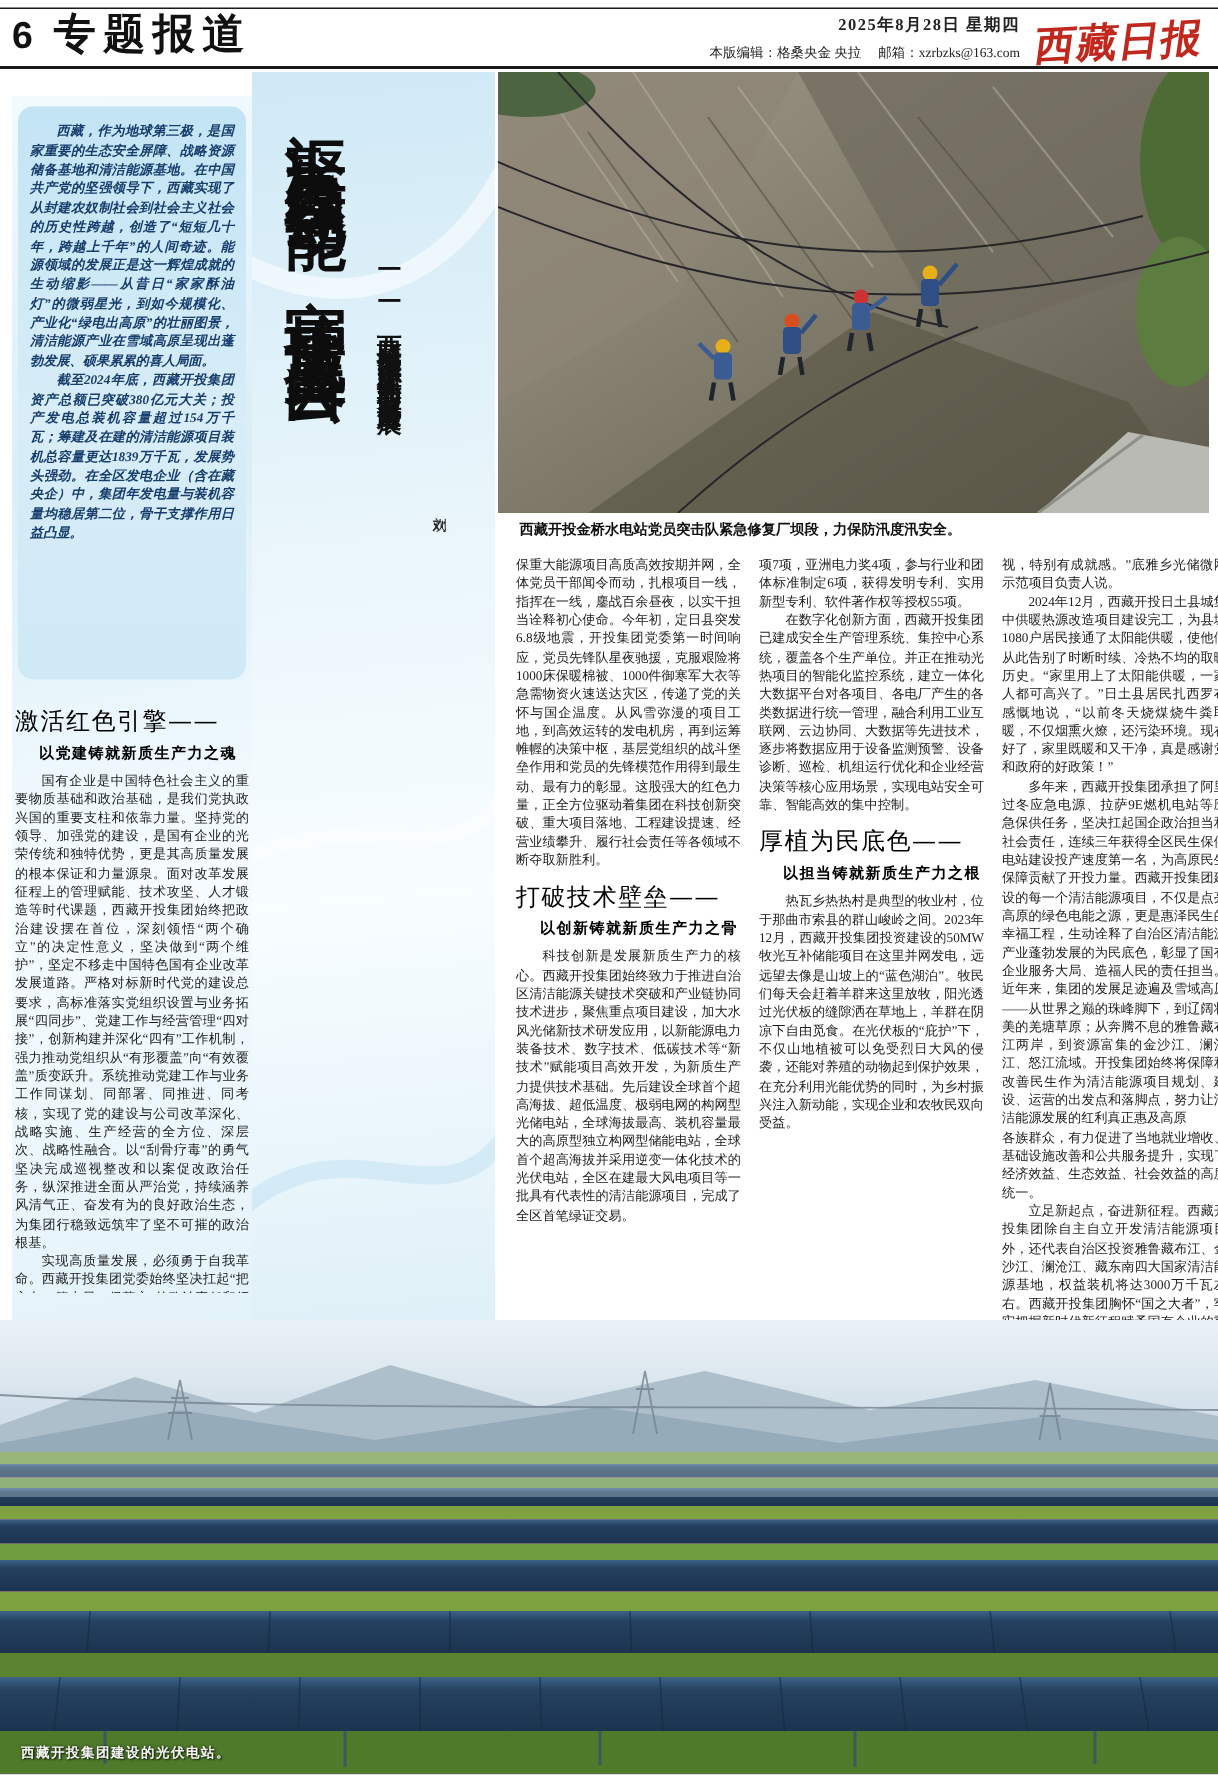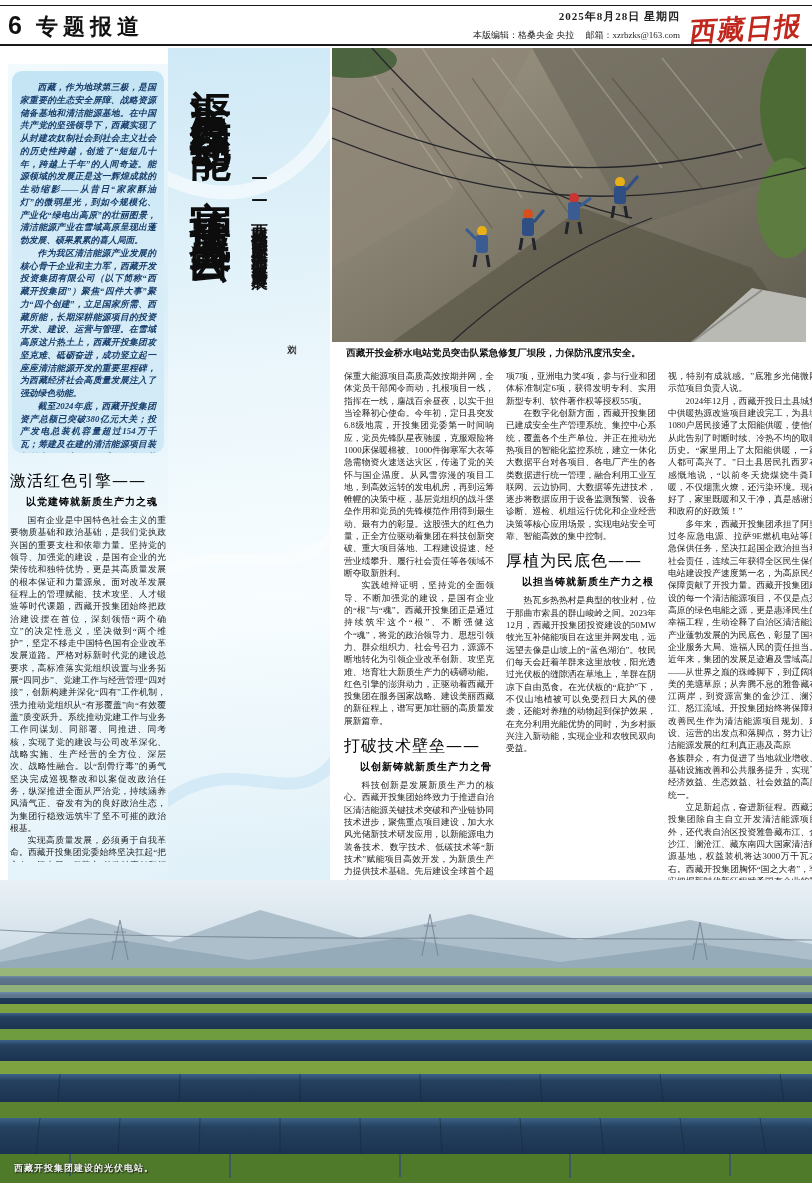--- a/index.html
+++ b/index.html
@@ -4,21 +4,21 @@
 <style>
   * { margin:0; padding:0; box-sizing:border-box; }
   html,body { width:812px; height:1183px; background:#ffffff; font-family:"Liberation Serif", serif; overflow:hidden; }
   .page { position:relative; width:812px; height:1183px; background:#fff; }
 
   
   .toprule { position:absolute; left:0; top:5px; width:812px; height:1px; background:#1a1a1a; }
   .header { position:absolute; left:8px; top:8px; width:796px; height:34px; display:flex; justify-content:space-between; align-items:flex-end; }
   .hleft { display:flex; align-items:baseline; gap:14px; font-family:"Liberation Sans", sans-serif; }
   .pagenum { font-size:25px; font-weight:bold; color:#111; }
-  .secname { font-size:22px; font-weight:bold; letter-spacing:5px; color:#111; }
+  .secname { font-size:28px; font-weight:bold; letter-spacing:5px; color:#111; }
   .hright { display:flex; align-items:flex-end; gap:10px; }
   .hmeta { text-align:right; }
   .hdate { font-size:11px; font-weight:bold; color:#222; letter-spacing:1px; }
   .heditor { font-size:9px; color:#222; margin-top:5px; }
   .masthead { font-size:27px; font-weight:bold; color:#c0271d; font-family:"DejaVu Serif", serif; transform:skew(-8deg,-3deg); letter-spacing:1px; line-height:1; padding-right:2px; }
   .headrule { position:absolute; left:0; top:44px; width:812px; height:2px; background:#1a1a1a; }
 
   
   .left-strip { position:absolute; left:8px; top:48px; width:160px; height:832px;
     background:linear-gradient(170deg,#f2fafd 0%,#d9eef8 30%,#f6fcfe 62%,#e2f2fa 100%);margin-top:16px; }
@@ -82,21 +82,20 @@
       </div>
       <div class="masthead">西藏日报</div>
     </div>
   </div>
 
   <div class="headrule"></div>
 
   <div class="left-strip">
     <div class="intro-box">
         <p class="body-p">西藏，作为地球第三极，是国家重要的生态安全屏障、战略资源储备基地和清洁能源基地。在中国共产党的坚强领导下，西藏实现了从封建农奴制社会到社会主义社会的历史性跨越，创造了“短短几十年，跨越上千年”的人间奇迹。能源领域的发展正是这一辉煌成就的生动缩影——从昔日“家家酥油灯”的微弱星光，到如今规模化、产业化“绿电出高原”的壮丽图景，清洁能源产业在雪域高原呈现出蓬勃发展、硕果累累的喜人局面。</p>
-        <p class="body-p">作为我区清洁能源产业发展的核心骨干企业和主力军，西藏开发投资集团有限公司（以下简称“西藏开投集团”）聚焦“四件大事”聚力“四个创建”，立足国家所需、西藏所能，长期深耕能源项目的投资开发、建设、运营与管理。在雪域高原这片热土上，西藏开投集团攻坚克难、砥砺奋进，成功竖立起一座座清洁能源开发的重要里程碑，为西藏经济社会高质量发展注入了强劲绿色动能。</p>
         <p class="body-p">截至2024年底，西藏开投集团资产总额已突破380亿元大关；投产发电总装机容量超过154万千瓦；筹建及在建的清洁能源项目装机总容量更达1839万千瓦，发展势头强劲。在全区发电企业（含在藏央企）中，集团年发电量与装机容量均稳居第二位，骨干支撑作用日益凸显。</p>
       </div>
     <div class="left-lower">
         <div class="sec-h">
           <div class="sec-h1">激活红色引擎——</div>
           <div class="sec-h2">以党建铸就新质生产力之魂</div>
         </div>
         <p class="body-p">国有企业是中国特色社会主义的重要物质基础和政治基础，是我们党执政兴国的重要支柱和依靠力量。坚持党的领导、加强党的建设，是国有企业的光荣传统和独特优势，更是其高质量发展的根本保证和力量源泉。面对改革发展征程上的管理赋能、技术攻坚、人才锻造等时代课题，西藏开投集团始终把政治建设摆在首位，深刻领悟“两个确立”的决定性意义，坚决做到“两个维护”，坚定不移走中国特色国有企业改革发展道路。严格对标新时代党的建设总要求，高标准落实党组织设置与业务拓展“四同步”、党建工作与经营管理“四对接”，创新构建并深化“四有”工作机制，强力推动党组织从“有形覆盖”向“有效覆盖”质变跃升。系统推动党建工作与业务工作同谋划、同部署、同推进、同考核，实现了党的建设与公司改革深化、战略实施、生产经营的全方位、深层次、战略性融合。以“刮骨疗毒”的勇气坚决完成巡视整改和以案促改政治任务，纵深推进全面从严治党，持续涵养风清气正、奋发有为的良好政治生态，为集团行稳致远筑牢了坚不可摧的政治根基。</p>
         <p class="body-p">实现高质量发展，必须勇于自我革命。西藏开投集团党委始终坚决扛起“把方向、管大局、保落实”的政治责任和领导责任，将党的政治优势、组织优势转化为企业的竞争优势、发展优势。先锋矩阵强引领，精心打造覆盖全集团的先锋阵地网络——设立117个党员示范岗，划定64个党员责任区，组建7支党员突击队，成立5支党员志愿服务队，实现基层党组织战斗堡垒全域覆盖，党员在关键岗位占比达52.58%，成为攻坚克难的核心骨干。治理赋能增效能，大刀阔斧推进现代企业治理改革，将管理层级严格控制在3级以内，产权层级压缩至4级以内。持续完善内控与合规体系，精准补齐制度短板。动真碰硬深化“三项制度”改革（干部能上能下，员工能进能出，收入能增能减），有效激发内生动力与全员活力。重组整</p>
       </div>
@@ -180,21 +179,20 @@
               <line x1="5" y1="12" x2="7" y2="24" stroke="#20242c" stroke-width="3"></line>
               <line x1="6" y1="-4" x2="18" y2="-18" stroke="#2f4f84" stroke-width="3"></line>
             </g>
         </g>
       </svg>
     </div>
     <div class="photo-caption">西藏开投金桥水电站党员突击队紧急修复厂坝段，力保防汛度汛安全。</div>
     <div class="cols">
       <div class="col">
           <p class="body-p noind">保重大能源项目高质高效按期并网，全体党员干部闻令而动，扎根项目一线，指挥在一线，鏖战百余昼夜，以实干担当诠释初心使命。今年初，定日县突发6.8级地震，开投集团党委第一时间响应，党员先锋队星夜驰援，克服艰险将1000床保暖棉被、1000件御寒军大衣等急需物资火速送达灾区，传递了党的关怀与国企温度。从风雪弥漫的项目工地，到高效运转的发电机房，再到运筹帷幄的决策中枢，基层党组织的战斗堡垒作用和党员的先锋模范作用得到最生动、最有力的彰显。这股强大的红色力量，正全方位驱动着集团在科技创新突破、重大项目落地、工程建设提速、经营业绩攀升、履行社会责任等各领域不断夺取新胜利。</p>
-          <p class="body-p">实践雄辩证明，坚持党的全面领导、不断加强党的建设，是国有企业的“根”与“魂”。西藏开投集团正是通过持续筑牢这个“根”、不断强健这个“魂”，将党的政治领导力、思想引领力、群众组织力、社会号召力，源源不断地转化为引领企业改革创新、攻坚克难、培育壮大新质生产力的磅礴动能。红色引擎的澎湃动力，正驱动着西藏开投集团在服务国家战略、建设美丽西藏的新征程上，谱写更加壮丽的高质量发展新篇章。</p>
           <div class="sec-h">
             <div class="sec-h1">打破技术壁垒——</div>
             <div class="sec-h2">以创新铸就新质生产力之骨</div>
           </div>
           <p class="body-p">科技创新是发展新质生产力的核心。西藏开投集团始终致力于推进自治区清洁能源关键技术突破和产业链协同技术进步，聚焦重点项目建设，加大水风光储新技术研发应用，以新能源电力装备技术、数字技术、低碳技术等“新技术”赋能项目高效开发，为新质生产力提供技术基础。先后建设全球首个超高海拔、超低温度、极弱电网的构网型光储电站，全球海拔最高、装机容量最大的高原型独立构网型储能电站，全球首个超高海拔并采用逆变一体化技术的光伏电站，全区在建最大风电项目等一批具有代表性的清洁能源项目，完成了全区首笔绿证交易。</p>
         </div>
       <div class="col">
           <p class="body-p noind">项7项，亚洲电力奖4项，参与行业和团体标准制定6项，获得发明专利、实用新型专利、软件著作权等授权55项。</p>
           <p class="body-p">在数字化创新方面，西藏开投集团已建成安全生产管理系统、集控中心系统，覆盖各个生产单位。并正在推动光热项目的智能化监控系统，建立一体化大数据平台对各项目、各电厂产生的各类数据进行统一管理，融合利用工业互联网、云边协同、大数据等先进技术，逐步将数据应用于设备监测预警、设备诊断、巡检、机组运行优化和企业经营决策等核心应用场景，实现电站安全可靠、智能高效的集中控制。</p>
           <div class="sec-h">

